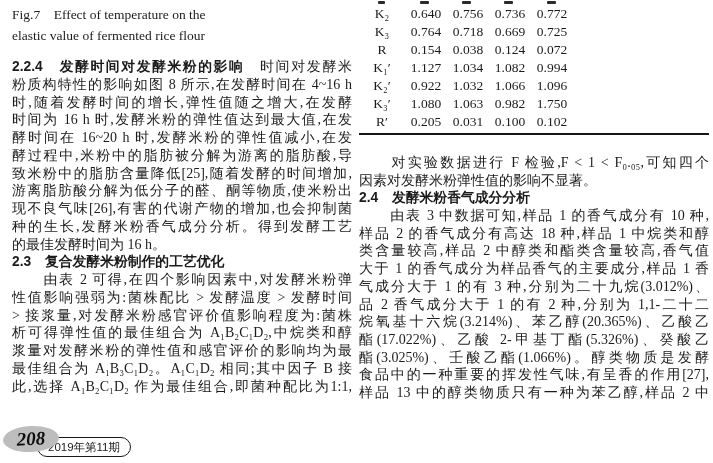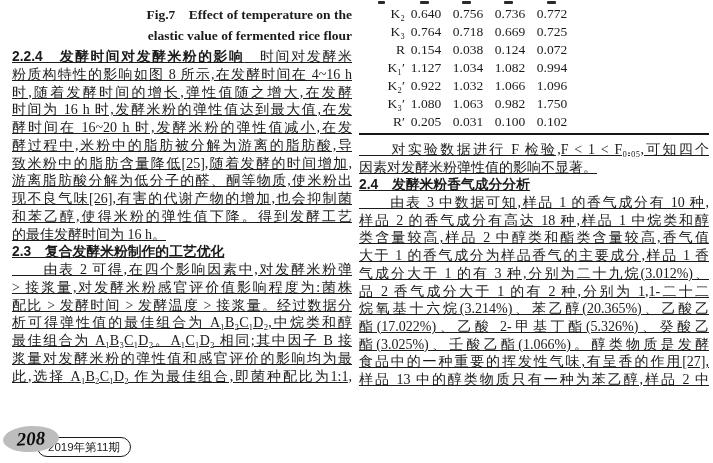--- a/index.html
+++ b/index.html
@@ -3,46 +3,46 @@
 <meta charset="utf-8">
 <style>
   html,body{margin:0;padding:0;background:#e8e8e8;}
   .page{
     position:relative;width:713px;height:463px;background:#ffffff;
     font-family:"Liberation Serif","DejaVu Serif",serif;
     color:#1b1b1b;overflow:hidden;
   }
   
   .col-left{position:absolute;left:12px;top:4px;width:340px;}
-  .caption{text-align:right;font-weight:bold;font-size:13.5px;line-height:21px;margin-bottom:2px;}
+  .caption{text-align:left;font-weight:normal;font-size:13.5px;line-height:21px;margin-bottom:12px;}
   .col-left .body{margin-top:1px;}
   .ln{
     height:17.75px;line-height:17.75px;font-size:14px;
-    text-align:justify;text-align-last:justify;overflow:hidden;white-space:nowrap;text-decoration:underline;
+    text-align:justify;text-align-last:justify;overflow:hidden;white-space:nowrap;
   }
   .ln.short{text-align-last:left;}
   .ln b{
     font-family:"Liberation Sans","DejaVu Sans",sans-serif;
     font-weight:bold;font-size:13.8px;
   }
   
   .col-right{position:absolute;left:359px;top:0;width:350px;}
   .otable{font-size:13.5px;}
   .trow{display:flex;height:18px;line-height:18px;align-items:center;}
-  .trow .lbl{width:46px;text-align:right;}
+  .trow .lbl{width:46px;text-align:center;}
   .trow .val{width:42px;text-align:center;}
   .trow-clip{position:relative;height:5px;overflow:hidden;}
   .trow-clip i{position:absolute;top:1px;height:3px;width:9px;background:#2a2a2a;border-radius:1px;}
   .trow-clip i:nth-child(1){left:19px;width:7px;}
   .trow-clip i:nth-child(2){left:61px;}
   .trow-clip i:nth-child(3){left:103px;}
   .trow-clip i:nth-child(4){left:145px;}
   .trow-clip i:nth-child(5){left:188px;}
   .table-rule{border:0;border-top:2.5px solid #161616;margin:2px 0 0 0;width:350px;}
-  .col-right .body{margin-top:6px;}
+  .col-right .body{margin-top:19px;}
   .col-right .ln{height:17.7px;line-height:17.7px;}
   
   .footer{position:absolute;left:0;top:425px;width:713px;height:38px;}
   .issue-pill{
     position:absolute;left:37px;top:12px;width:92px;height:18px;
     border:1.5px solid #1a1a1a;border-radius:11px;background:#fff;
     font-family:"Liberation Sans","DejaVu Sans",sans-serif;
     font-size:11.5px;line-height:18px;text-align:center;z-index:1;
   }
   .page-num{
@@ -66,29 +66,29 @@
 
     <div class="ln"><b>2.2.4　发酵时间对发酵米粉的影响</b><span>　时间对发酵米</span></div>
         <div class="ln"><b></b><span>粉质构特性的影响如图 8 所示,在发酵时间在 4~16 h</span></div>
         <div class="ln"><b></b><span>时,随着发酵时间的增长,弹性值随之增大,在发酵</span></div>
         <div class="ln"><b></b><span>时间为 16 h 时,发酵米粉的弹性值达到最大值,在发</span></div>
         <div class="ln"><b></b><span>酵时间在 16~20 h 时,发酵米粉的弹性值减小,在发</span></div>
         <div class="ln"><b></b><span>酵过程中,米粉中的脂肪被分解为游离的脂肪酸,导</span></div>
         <div class="ln"><b></b><span>致米粉中的脂肪含量降低[25],随着发酵的时间增加,</span></div>
         <div class="ln"><b></b><span>游离脂肪酸分解为低分子的醛、酮等物质,使米粉出</span></div>
         <div class="ln"><b></b><span>现不良气味[26],有害的代谢产物的增加,也会抑制菌</span></div>
-        <div class="ln"><b></b><span>和苯乙醇,使得米粉的弹性值下降。得到发酵工艺</span></div>
+        <div class="ln"><b></b><span>种的生长,发酵米粉香气成分分析。得到发酵工艺</span></div>
         <div class="ln short"><b></b><span>的最佳发酵时间为 16 h。</span></div>
         <div class="ln short"><b>2.3　复合发酵米粉制作的工艺优化</b><span></span></div>
         <div class="ln"><b></b><span>　　由表 2 可得,在四个影响因素中,对发酵米粉弹</span></div>
+        <div class="ln"><b></b><span>性值影响强弱为:菌株配比 &gt; 发酵温度 &gt; 发酵时间</span></div>
         <div class="ln"><b></b><span>&gt; 接浆量,对发酵米粉感官评价值影响程度为:菌株</span></div>
-        <div class="ln"><b></b><span>配比 &gt; 发酵时间 &gt; 发酵温度 &gt; 接浆量。经过数据分</span></div>
         <div class="ln"><b></b><span>析可得弹性值的最佳组合为 A₁B₂C₁D₂,中烷类和醇</span></div>
+        <div class="ln"><b></b><span>浆量对发酵米粉的弹性值和感官评价的影响均为最</span></div>
         <div class="ln"><b></b><span>最佳组合为 A₁B₃C₁D₂。A₁C₁D₂ 相同;其中因子 B 接</span></div>
-        <div class="ln"><b></b><span>浆量对发酵米粉的弹性值和感官评价的影响均为最</span></div>
         <div class="ln"><b></b><span>此,选择 A₁B₂C₁D₂ 作为最佳组合,即菌种配比为1:1,</span></div>
       </div>
   </div>
 
   <div class="col-right">
     <div class="otable">
       <div class="trow-clip">
           <i></i>
           <i></i>
           <i></i>

